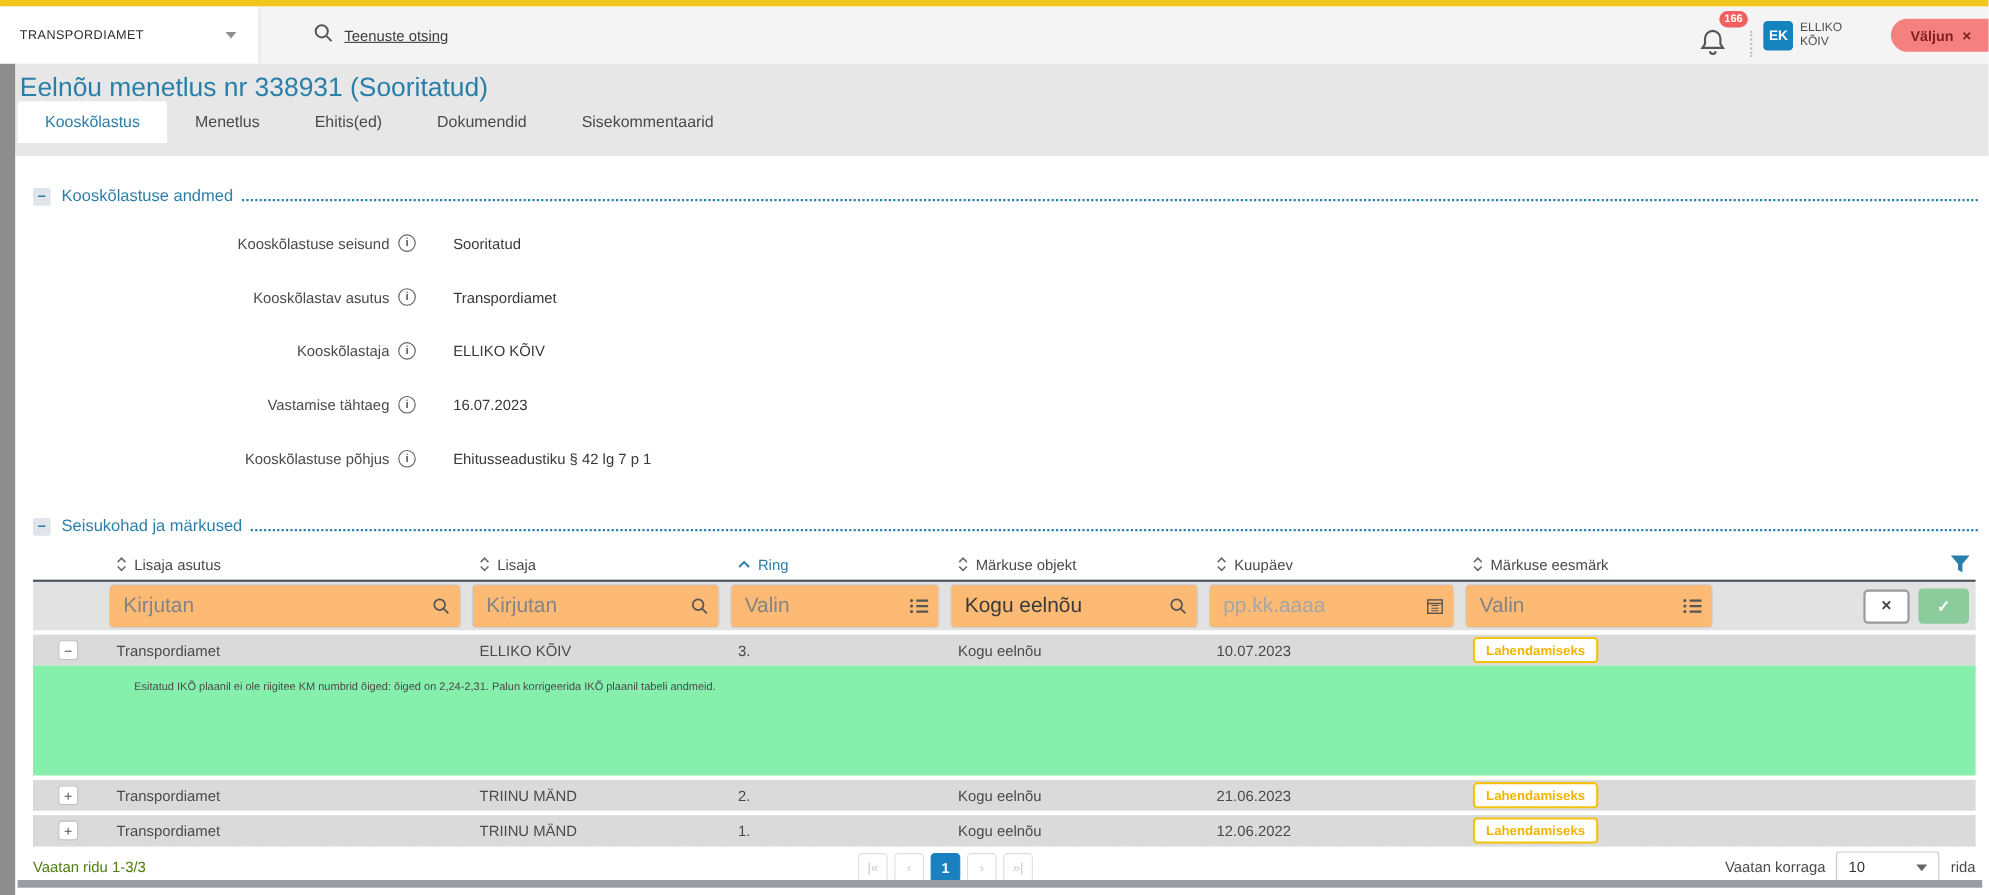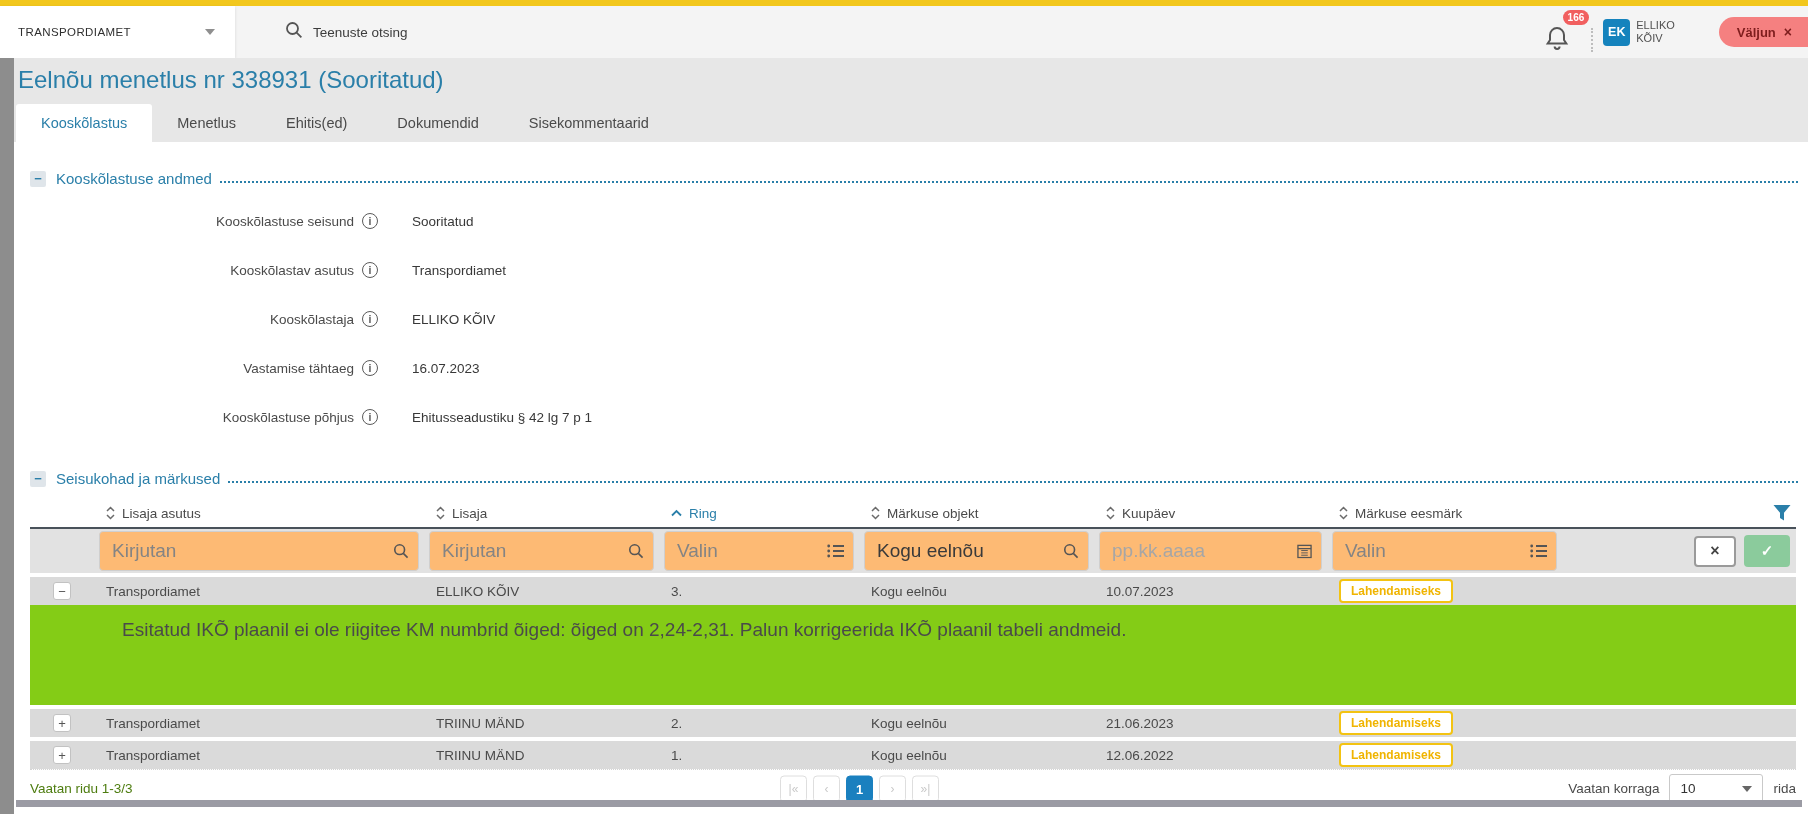--- a/index.html
+++ b/index.html
@@ -9,36 +9,36 @@
 
   
   .topstrip { position:absolute; top:0; left:0; width:1808px; height:6px; background:#f2c71d; }
 
   
   .header { position:absolute; top:6px; left:0; width:1808px; height:52px; background:#f4f4f4; display:flex; align-items:center; }
   .org-box { width:235px; height:52px; background:#fff; box-shadow:0 1px 3px rgba(0,0,0,.12); display:flex; align-items:center; justify-content:space-between; padding:0 20px 0 18px; cursor:pointer; }
   .org-label { font-size:11.5px; color:#2f2f2f; letter-spacing:.4px; }
   .chev-down { width:0; height:0; border-left:5px solid transparent; border-right:5px solid transparent; border-top:6px solid #8f8f8f; }
   .search { display:flex; align-items:center; margin-left:50px; gap:10px; cursor:pointer; }
-  .search-label { font-size:13.5px; color:#3c3c3c; }
+  .search-label { font-size:13.5px; color:#3c3c3c; text-decoration:underline; }
   .header-right { margin-left:auto; display:flex; align-items:center; }
   .bell-wrap { position:relative; width:32px; height:40px; margin-top:4px; cursor:pointer; }
   .bell-wrap svg { position:absolute; left:0; bottom:2px; }
   .notif-badge { position:absolute; top:-4px; right:-14px; background:#f15f5f; color:#fff; font-size:10px; font-weight:bold; padding:2px 5px; border-radius:8px; line-height:11px; }
   .dotted-sep { height:24px; border-left:2px dotted #bdbdbd; margin:16px 10px 0 16px; }
   .avatar { width:27px; height:27px; background:#1583bd; border-radius:4px; color:#fff; font-weight:bold; font-size:12.5px; display:flex; align-items:center; justify-content:center; }
   .user-name { font-size:11px; color:#4f4f4f; line-height:13px; margin-left:6px; }
   .logout-btn { margin-left:44px; height:30px; background:#f58080; color:#7f1d1d; font-weight:bold; font-size:13px; border:none; border-radius:15px 0 0 15px; padding:0 16px 0 18px; display:flex; align-items:center; gap:8px; cursor:pointer; }
   .logout-x { font-size:14px; font-weight:bold; }
 
   
   .left-strip { position:absolute; top:58px; left:0; width:14px; height:756px; background:#8d8d8d; }
   .title-zone { position:absolute; top:58px; left:14px; width:1794px; height:84px; background:#e7e7e7; }
   .page-title { position:absolute; left:4px; top:8px; font-size:24px; color:#2a7fa9; }
-  .tabs { position:absolute; left:2px; bottom:0; display:flex; }
+  .tabs { position:absolute; left:2px; bottom:12px; display:flex; }
   .tab { height:38px; display:flex; align-items:center; padding:0 25px; font-size:14.5px; color:#4a4a4a; cursor:pointer; }
   .tab.active { background:#fff; color:#2a7fa9; border-radius:3px 3px 0 0; }
 
   
   .content { position:absolute; top:142px; left:14px; width:1794px; height:672px; background:#fff; }
   .section-header { display:flex; align-items:center; margin:28px 10px 0 16px; }
   .section-header.second { margin-top:12px; }
   .collapse-box { width:16px; height:16px; background:#dfe5ea; border-radius:2px; color:#2a7fa9; font-weight:bold; font-size:13px; display:flex; align-items:center; justify-content:center; cursor:pointer; flex:none; }
   .section-title { font-size:15px; color:#2a7fa9; margin-left:10px; white-space:nowrap; }
   .leader { flex:1; border-bottom:2px dotted #2a7fa9; margin-left:8px; position:relative; top:3px; }
@@ -64,21 +64,21 @@
   .fcell .input-icon { position:absolute; right:15px; top:50%; transform:translateY(-50%); display:flex; }
   .filter-actions { display:flex; justify-content:flex-end; align-items:center; gap:8px; padding-right:6px; }
   .btn-clear { width:42px; height:31px; background:#fff; border:2px solid #9a9a9a; border-radius:4px; color:#444; font-size:16px; font-weight:bold; display:flex; align-items:center; justify-content:center; cursor:pointer; }
   .btn-apply { width:46px; height:32px; background:#8bcb9c; border:none; border-radius:4px; color:#fff; font-size:15px; font-weight:bold; display:flex; align-items:center; justify-content:center; cursor:pointer; }
 
   .tr { height:28px; align-items:center; background:#dadada; margin-top:4px; font-size:13.5px; color:#4a4a4a; }
   .td { padding-left:12px; overflow:hidden; white-space:nowrap; }
   .expander-cell { display:flex; justify-content:center; padding-left:0; }
   .expander { width:18px; height:18px; background:#fff; border:1px solid #c2c2c2; border-radius:3px; color:#555; font-size:13px; line-height:1; display:flex; align-items:center; justify-content:center; cursor:pointer; }
   .status-badge { display:inline-block; border:2px solid #f3c312; color:#f0b400; background:#fff; font-size:12px; font-weight:bold; padding:3px 10px; border-radius:4px; }
-  .detail-block { background:#84cc16; min-height:100px; padding:14px 40px 0 92px; font-size:19px; color:#4a4a4a; }
+  .detail-block { background:#86efac; min-height:100px; padding:14px 40px 0 92px; font-size:10px; color:#4a4a4a; }
 
   
   .tfooter { position:relative; display:flex; align-items:center; margin-left:16px; width:1766px; height:38px; border-top:1px dotted #d4d4d4; }
   .rows-info { font-size:13.5px; color:#4d7c0f; }
   .pagination { position:absolute; left:750px; top:50%; transform:translateY(-50%); display:flex; gap:6px; }
   .page-btn { min-width:27px; height:27px; border:1px solid #dedede; border-radius:4px; background:#fff; color:#c9c9c9; font-size:12px; display:flex; align-items:center; justify-content:center; padding:0 4px; cursor:pointer; }
   .page-btn.active { background:#1a80bf; border-color:#1a80bf; color:#fff; font-size:13px; font-weight:bold; cursor:default; }
   .per-page { margin-left:auto; display:flex; align-items:center; gap:10px; }
   .per-page-label, .per-page-suffix { font-size:13.5px; color:#4a4a4a; }
   .select-box { width:94px; height:30px; background:#fff; border:1px solid #c9c9c9; border-radius:3px; display:flex; align-items:center; justify-content:space-between; padding:0 10px; cursor:pointer;gap:26px; }

